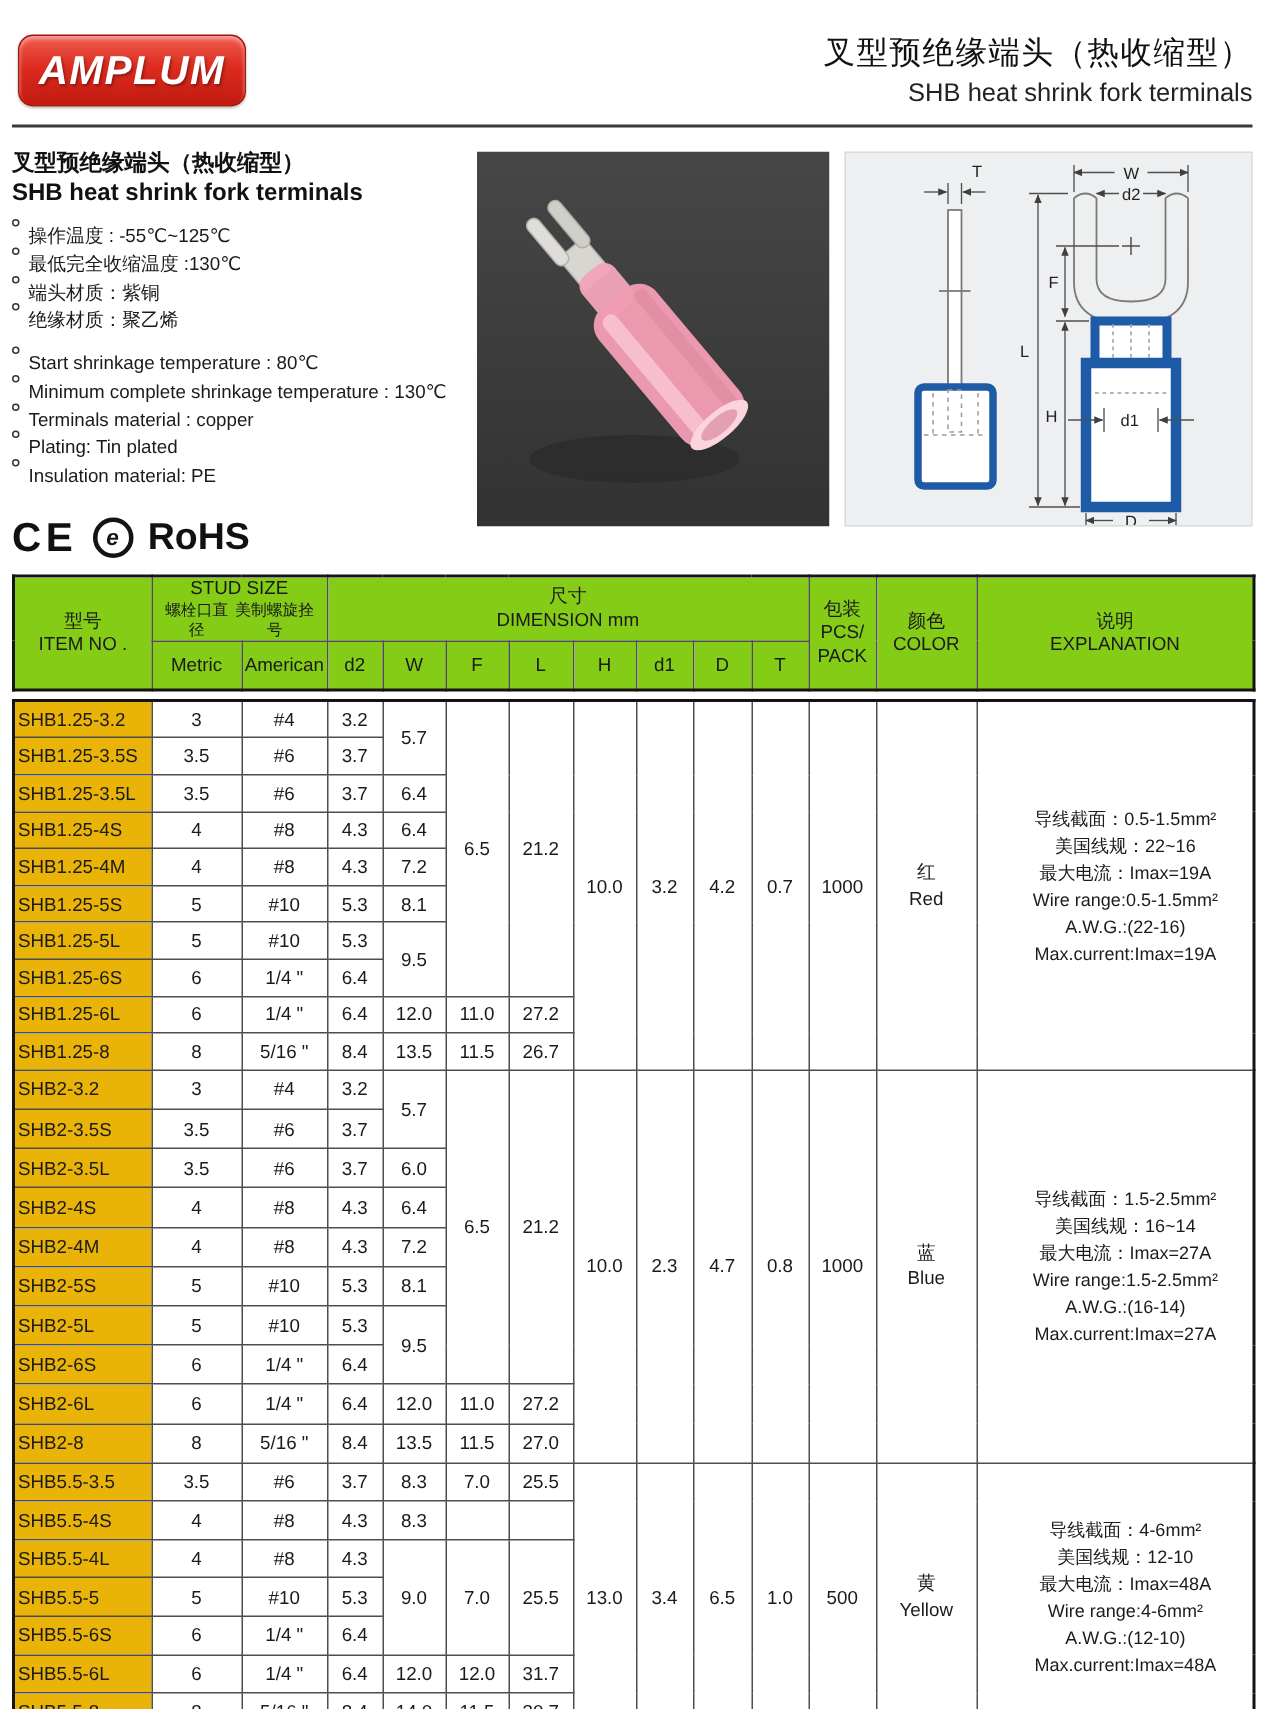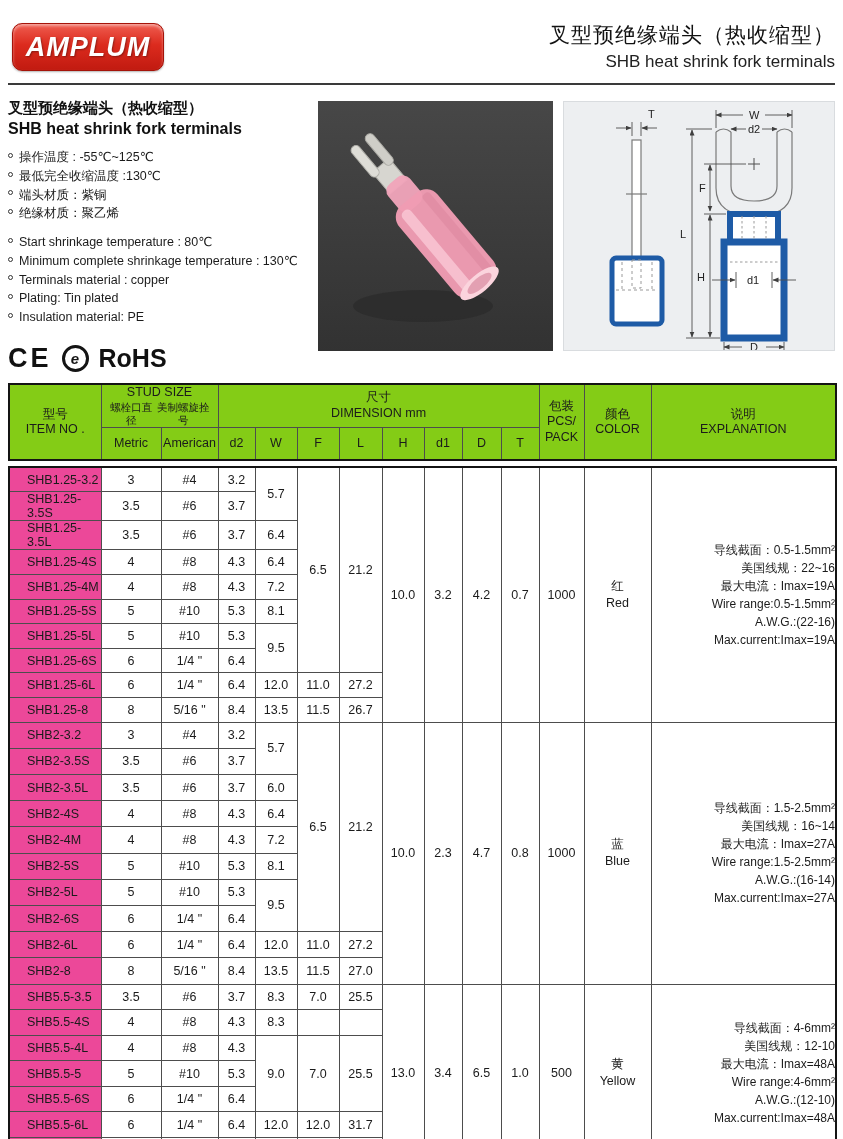--- a/index.html
+++ b/index.html
@@ -20,21 +20,21 @@
   .titles { position:absolute; right:0; top:2px; text-align:right; }
   .t-cn { font-size:21px; color:#111; letter-spacing:1px; }
   .t-en { font-size:17px; color:#222; margin-top:3px; }
   .rule { position:absolute; left:8px; right:8px; top:70px; border-top:2px solid #3a3a3a; }
 
   
   .intro-left { position:absolute; left:8px; top:86px; width:306px; }
   .intro-left h2 { font-size:15px; font-weight:bold; color:#111; }
   .intro-left h3 { font-size:16px; font-weight:bold; color:#111; margin:2px 0 10px; }
   ul.specs { list-style:none; font-size:12.5px; line-height:1.5; color:#1b1b1b; margin-bottom:10px; }
-  ul.specs li { display:flex; align-items:center; }
+  ul.specs li { display:flex; align-items:flex-start; }
   .b { flex:none; width:5px; height:5px; border:1.5px solid #333; border-radius:50%;
        margin-right:6px; position:relative; top:-2px; }
   .certs { margin-top:16px; display:flex; align-items:center; }
   .ce { font-size:27px; font-weight:bold; letter-spacing:3px; color:#111; }
   .qmark { width:27px; height:27px; border:3px solid #141414; border-radius:50%;
            display:flex; align-items:center; justify-content:center;
            font-weight:bold; font-style:italic; font-size:15px; color:#141414; margin:0 10px; }
   .rohs { font-size:25px; font-weight:bold; color:#111; }
 
   .photo { position:absolute; left:318px; top:88px; width:235px; height:250px; }
@@ -47,25 +47,25 @@
   table { border-collapse:collapse; table-layout:fixed; width:827px; }
   th, td { border:1px solid #4d4d4d; font-size:12.5px; text-align:center;
            vertical-align:middle; padding:0; overflow:hidden; color:#1b1b1b; }
   .thead-tbl { border:2px solid #141414; margin-bottom:5px; }
   .thead-tbl th { background:#84cc16; font-weight:normal; line-height:1.25; }
   .hr1 th { height:34px; }
   .hr2 th { height:33px; }
   .stud-sub { font-size:10.5px; display:flex; justify-content:space-between; padding:0 6px; }
   .body-tbl { border:2px solid #141414; }
   .body-tbl td { background:#fff; }
-  td.item { text-align:left; padding-left:17px; background:#ec4899; }
+  td.item { text-align:left; padding-left:2px; background:#eab308; }
   .g1 td { height:24.6px; }
   .g2 td { height:26.2px; }
   .g3 td { height:25.6px; }
-  td.expl { text-align:right; padding-left:14px; font-size:12px; line-height:1.5; }
+  td.expl { text-align:center; padding-left:14px; font-size:12px; line-height:1.5; }
   .dot { width:13px; height:13px; border-radius:50%; margin:0 auto 4px; }
   .colorcell div { line-height:1.4; font-size:12.5px; }
 </style>
 </head>
 <body>
 
 <div class="page">
 
   <header class="top">
     <div class="logo">

